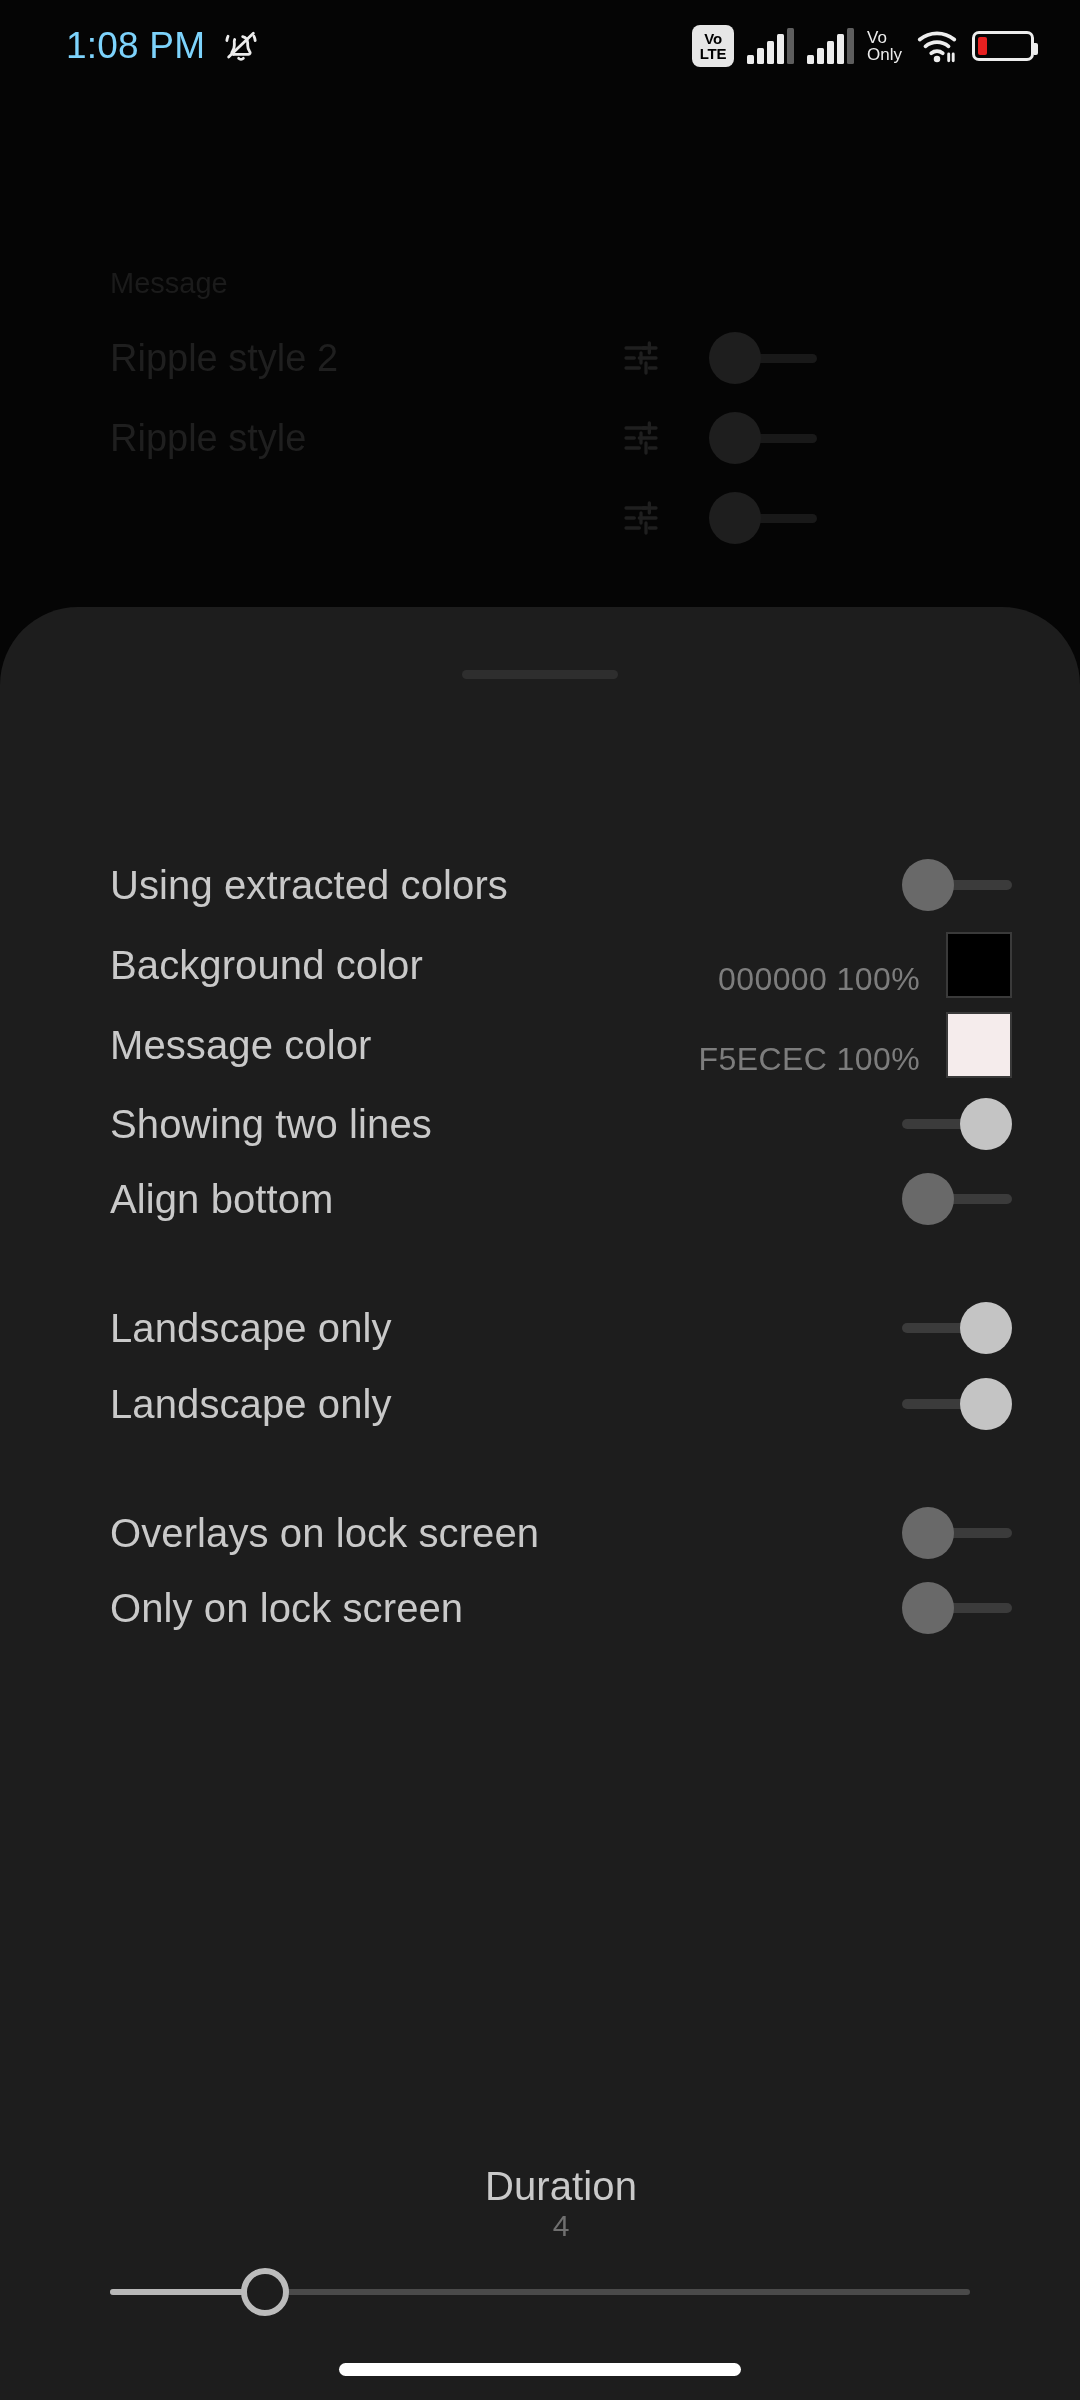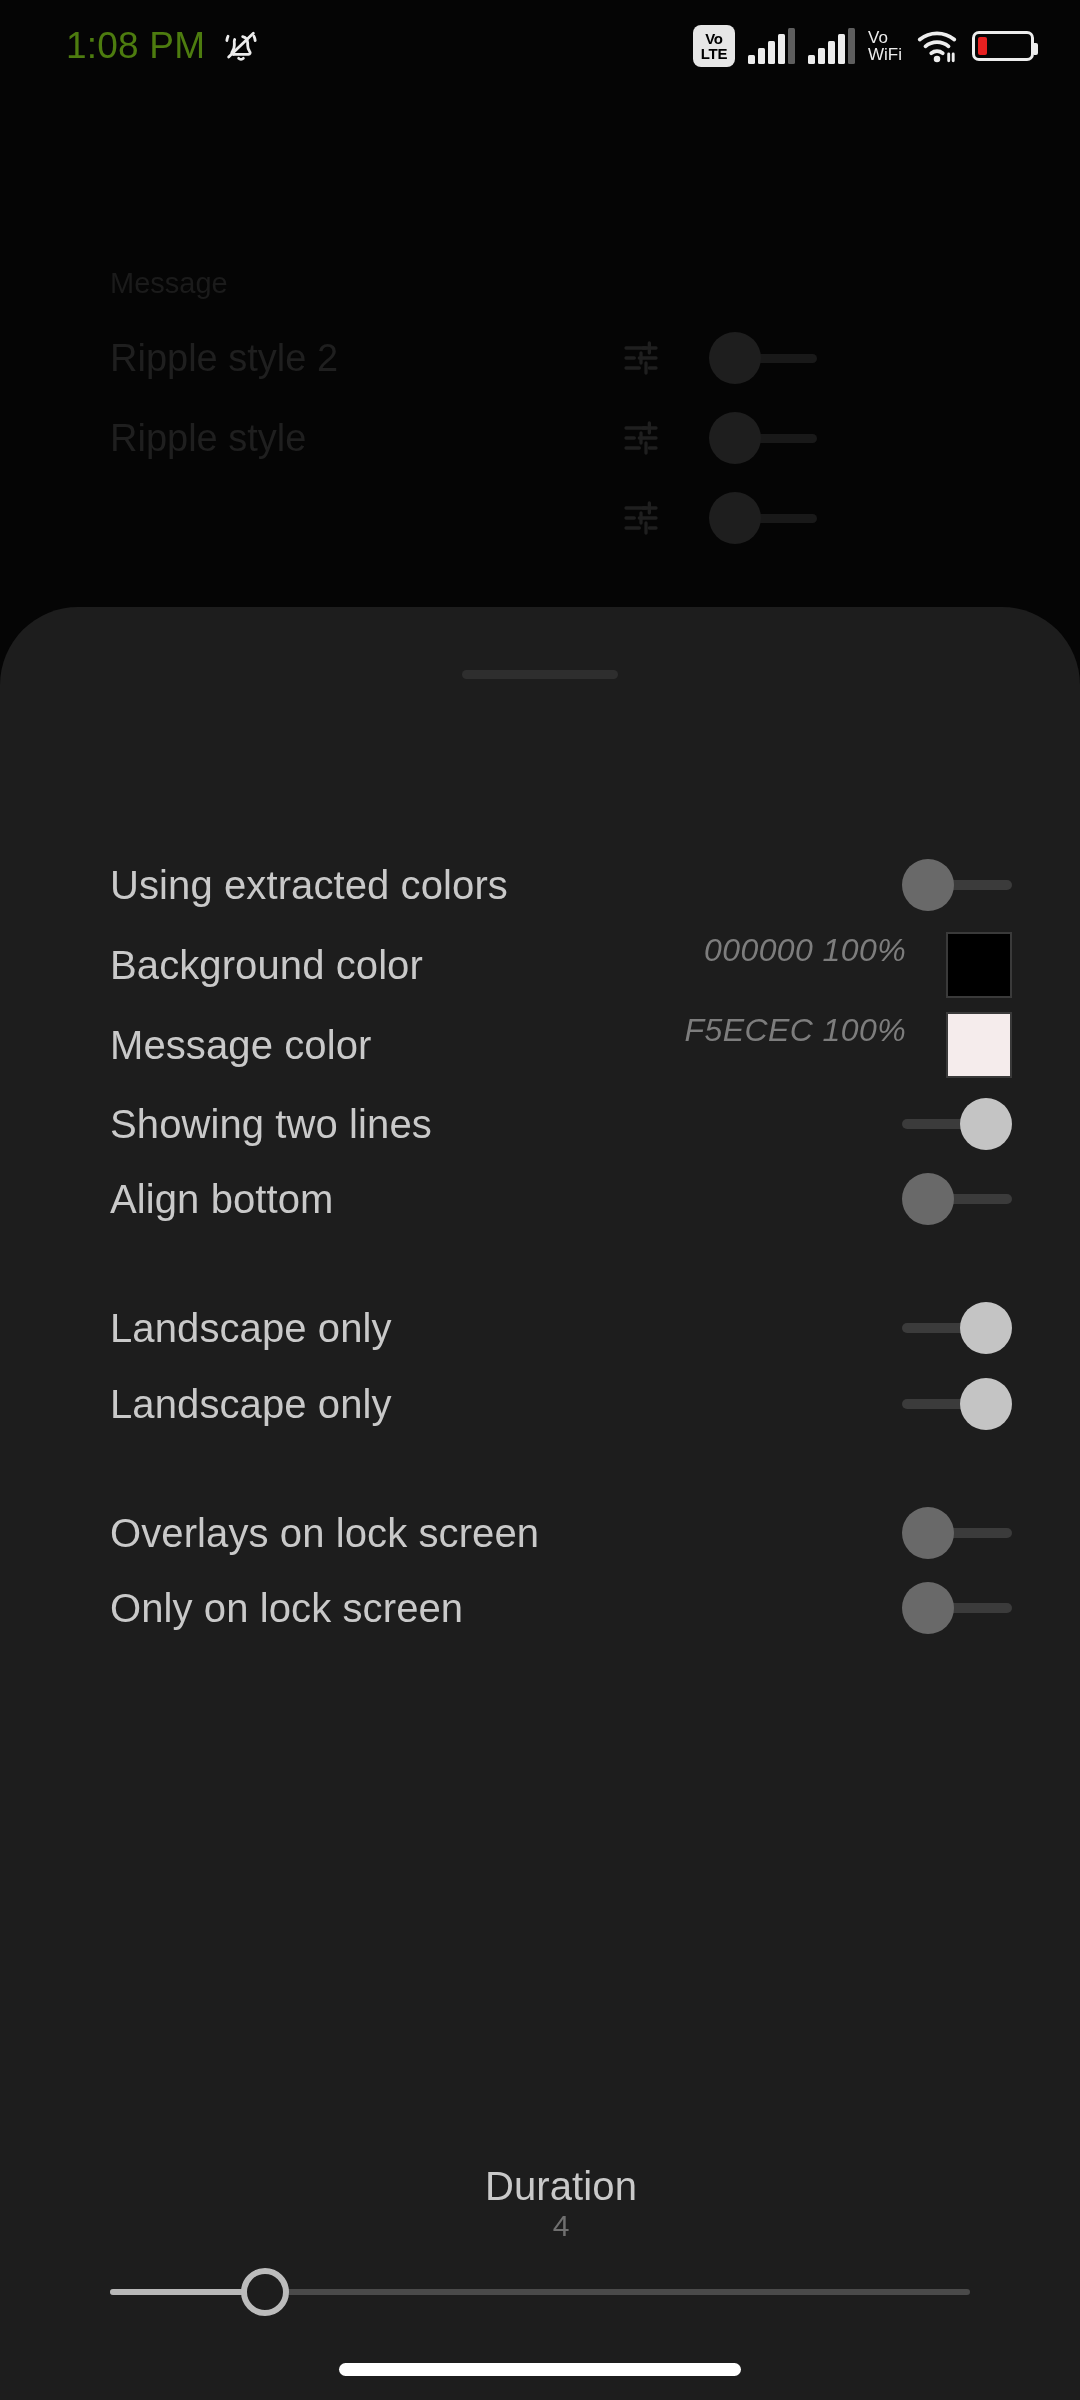--- a/index.html
+++ b/index.html
@@ -11,21 +11,21 @@
   }
   #screen { position:relative; width:1080px; height:2400px; background:#050505; }
 
   
   #statusbar {
     position:absolute; top:0; left:0; width:1080px; height:92px;
     display:flex; align-items:center; justify-content:space-between;
     padding:0 46px 0 66px; z-index:40;
   }
   .sb-left { display:flex; align-items:center; gap:16px; }
-  .sb-time { color:#4d7c0f; font-size:37px; letter-spacing:.2px; }
+  .sb-time { color:#7dd3fc; font-size:37px; letter-spacing:.2px; }
   .sb-right { display:flex; align-items:center; gap:13px;margin-left:32px; }
 
   .icon-mute { width:40px; height:40px; }
   .volte-badge {
     width:42px; height:42px; background:#e6e6e6; border-radius:8px;
     color:#000; display:flex; flex-direction:column; align-items:center;
     justify-content:center; line-height:1; font-size:16px; font-weight:bold;
   }
   .volte-badge span { display:block; font-size:15px; letter-spacing:-.3px; }
   .sig { display:flex; align-items:flex-end; gap:3px; height:36px; }
@@ -75,21 +75,21 @@
     position:absolute; top:670px; left:50%; transform:translateX(-50%);
     width:156px; height:9px; background:#2e2e2e; border-radius:5px; z-index:25;
   }
 
   .row {
     position:absolute; left:0; width:1080px; height:96px;
     display:flex; align-items:center; justify-content:space-between;
     padding:0 68px 0 110px;
   }
   .row-label { color:#c9c9c9; font-size:40px; letter-spacing:.1px; white-space:nowrap; }
-  .row-right { display:flex; align-items:flex-start; gap:40px;font-style:italic; }
+  .row-right { display:flex; align-items:flex-end; gap:26px; }
 
   
   .sw { position:relative; width:110px; height:52px; flex:none; }
   .sw .track {
     position:absolute; top:21px; width:72px; height:10px;
     background:#3b3b3b; border-radius:5px;
   }
   .sw .thumb { position:absolute; top:0; width:52px; height:52px; border-radius:50%; }
   .sw.off .track { left:38px; }
   .sw.off .thumb { left:0; background:#696969; }
@@ -163,21 +163,21 @@
       </div>
       <div class="sig">
         <i></i>
           <i></i>
           <i></i>
           <i></i>
           <i></i>
       </div>
       <div class="vowifi">
         <span>Vo</span>
-        <span>WiFi</span>
+        <span>Only</span>
       </div>
       <svg class="icon-wifi" viewBox="0 0 24 20">
         <g fill="none" stroke="#ededed" stroke-width="2.1" stroke-linecap="round">
           <path d="M2.4 6.4a15 15 0 0 1 19.2 0"></path>
           <path d="M5.6 10.2a10 10 0 0 1 12.8 0"></path>
           <path d="M8.8 14a5.3 5.3 0 0 1 6.4 0"></path>
         </g>
         <circle cx="12" cy="17.2" r="1.8" fill="#ededed"></circle>
         <path d="M18.5 14.4v3.8M21 14.4v3.8" stroke="#ededed" stroke-width="1.6" stroke-linecap="round"></path>
       </svg>

